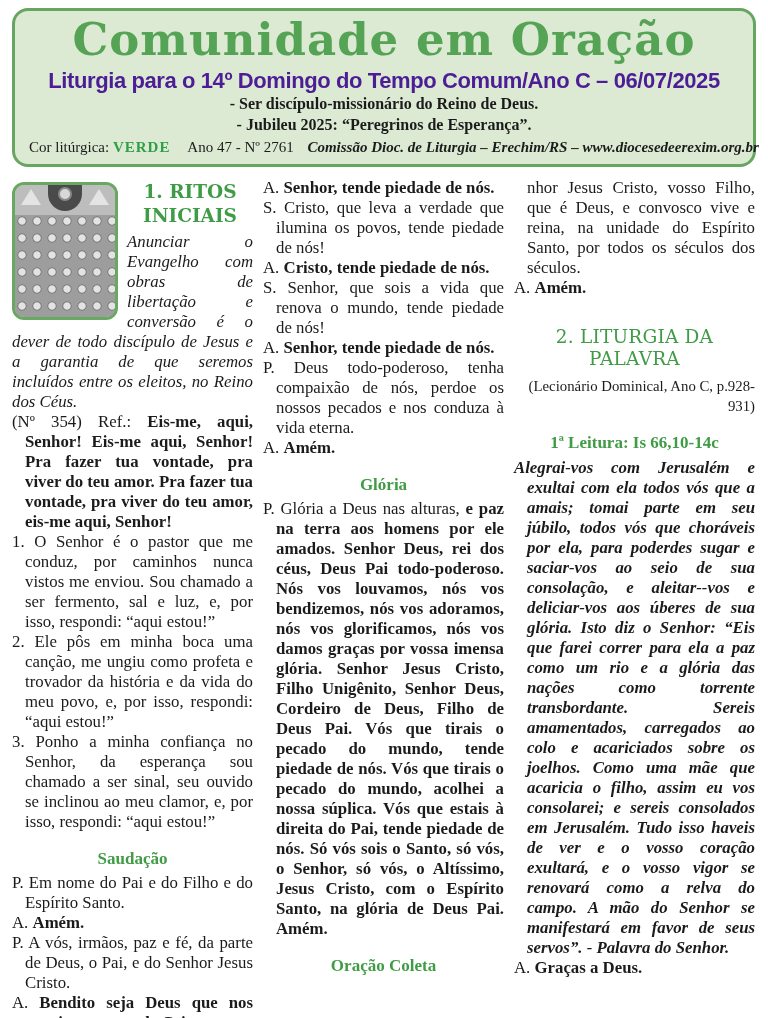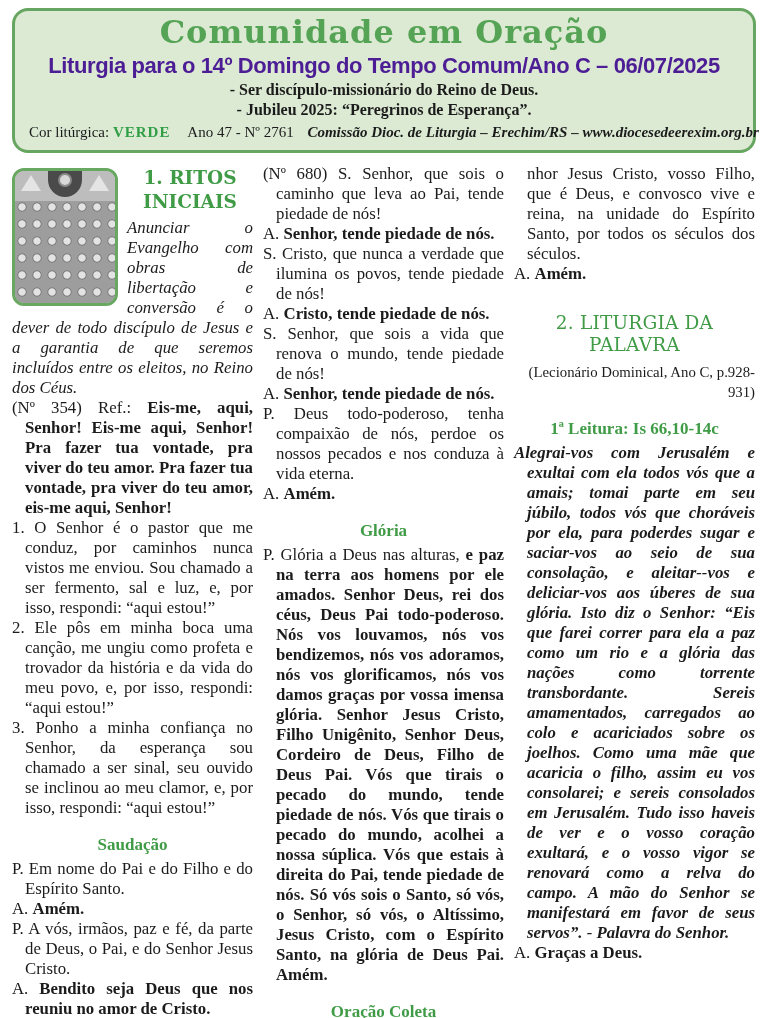--- a/index.html
+++ b/index.html
@@ -11,21 +11,21 @@
     padding:8px 12px 0 12px;
   }
   
   .hdr {
     border:3px solid #67a660; border-radius:16px;
     background:#dcead4; padding:4px 14px 7px 14px;
     text-align:center;
   }
   .hdr-title {
     font-family:"DejaVu Serif", serif; font-weight:bold;
-    font-size:32px; line-height:1.1; color:#55a355; letter-spacing:1px;
+    font-size:45px; line-height:1.1; color:#55a355; letter-spacing:1px;
   }
   .hdr-sub {
     font-family:"Liberation Sans", sans-serif; font-weight:bold;
     font-size:22px; line-height:1.25; color:#4c1d95; letter-spacing:-0.4px;
     margin-top:2px;
   }
   .hdr-bullet {
     text-align:center; font-weight:bold; font-size:16px; line-height:1.3;
     font-family:"Liberation Serif", serif;
   }
@@ -132,23 +132,22 @@
           <div class="h2">Saudação</div>
           <p class="para"><span>P. Em nome do Pai e do Filho e do Espírito Santo.</span></p>
           <p class="para"><span>A. </span><span class="b">Amém.</span></p>
           <p class="para"><span>P. A vós, irmãos, paz e fé, da parte de Deus, o Pai, e do Senhor Jesus Cristo.</span></p>
           <p class="para"><span>A. </span><span class="b">Bendito seja Deus que nos reuniu no amor de Cristo.</span></p>
         </div>
     </div>
 
     <div class="col">
       <div>
-          <p class="para"><span>(Nº 680) S. Senhor, que sois o caminho que leva ao Pai, tende piedade de nós!</span></p>
           <p class="para"><span>A. </span><span class="b">Senhor, tende piedade de nós.</span></p>
-          <p class="para"><span>S. Cristo, que nunca a verdade que ilumina os povos, tende piedade de nós!</span></p>
+          <p class="para"><span>S. Cristo, que leva a verdade que ilumina os povos, tende piedade de nós!</span></p>
           <p class="para"><span>A. </span><span class="b">Cristo, tende piedade de nós.</span></p>
           <p class="para"><span>S. Senhor, que sois a vida que renova o mundo, tende piedade de nós!</span></p>
           <p class="para"><span>A. </span><span class="b">Senhor, tende piedade de nós.</span></p>
           <p class="para"><span>P. Deus todo-poderoso, tenha compaixão de nós, perdoe os nossos pecados e nos conduza à vida eterna.</span></p>
           <p class="para"><span>A. </span><span class="b">Amém.</span></p>
           <div class="h2">Glória</div>
           <p class="para"><span>P. Glória a Deus nas alturas, </span><span class="b">e paz na terra aos homens por ele amados. Senhor Deus, rei dos céus, Deus Pai todo-poderoso. Nós vos louvamos, nós vos bendizemos, nós vos adoramos, nós vos glorificamos, nós vos damos graças por vossa imensa glória. Senhor Jesus Cristo, Filho Unigênito, Senhor Deus, Cordeiro de Deus, Filho de Deus Pai. Vós que tirais o pecado do mundo, tende piedade de nós. Vós que tirais o pecado do mundo, acolhei a nossa súplica. Vós que estais à direita do Pai, tende piedade de nós. Só vós sois o Santo, só vós, o Senhor, só vós, o Altíssimo, Jesus Cristo, com o Espírito Santo, na glória de Deus Pai. Amém.</span></p>
           <div class="h2">Oração Coleta</div>
         </div>
     </div>

